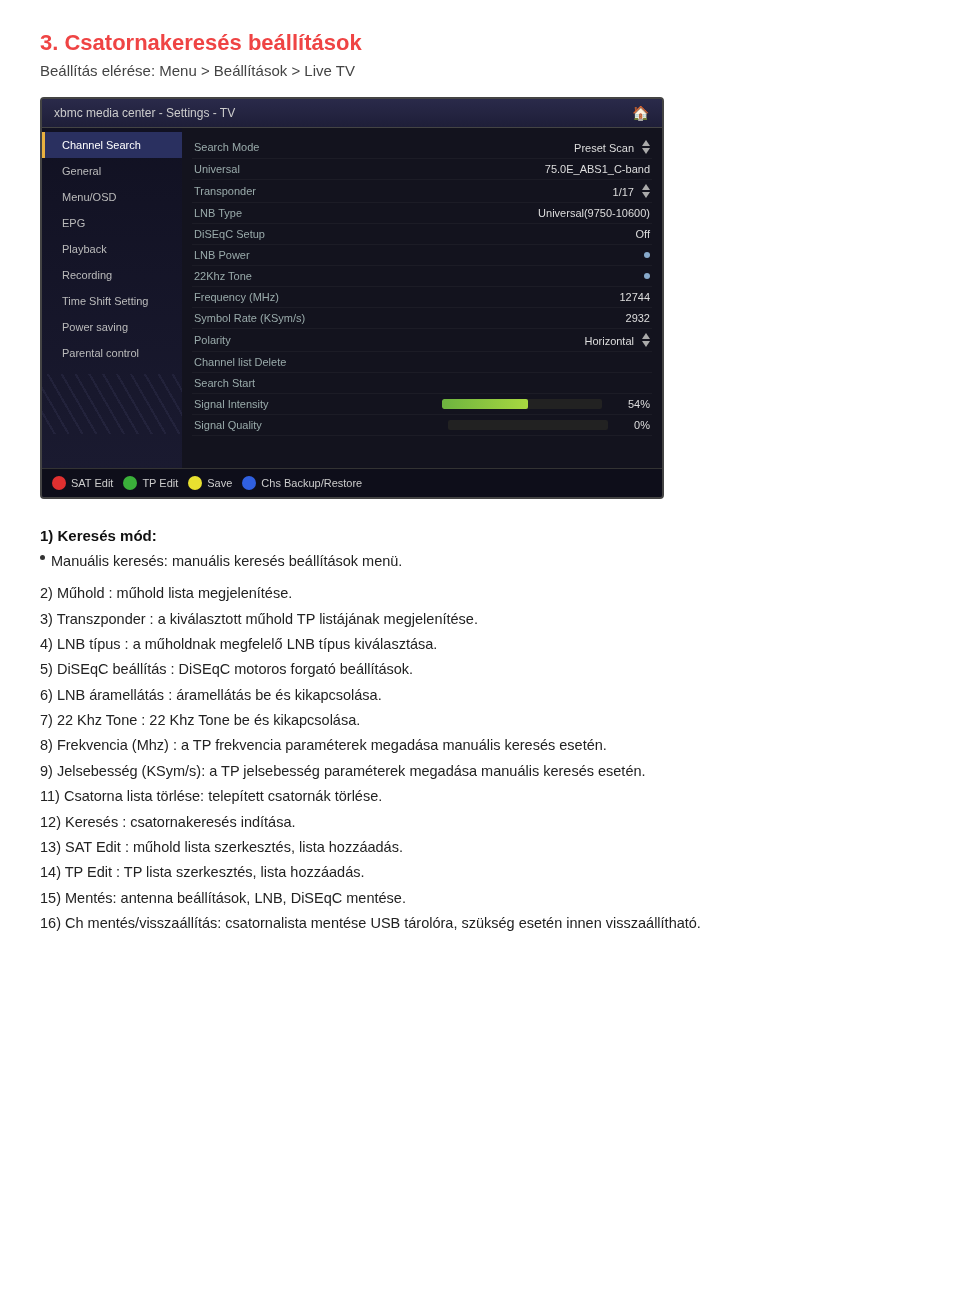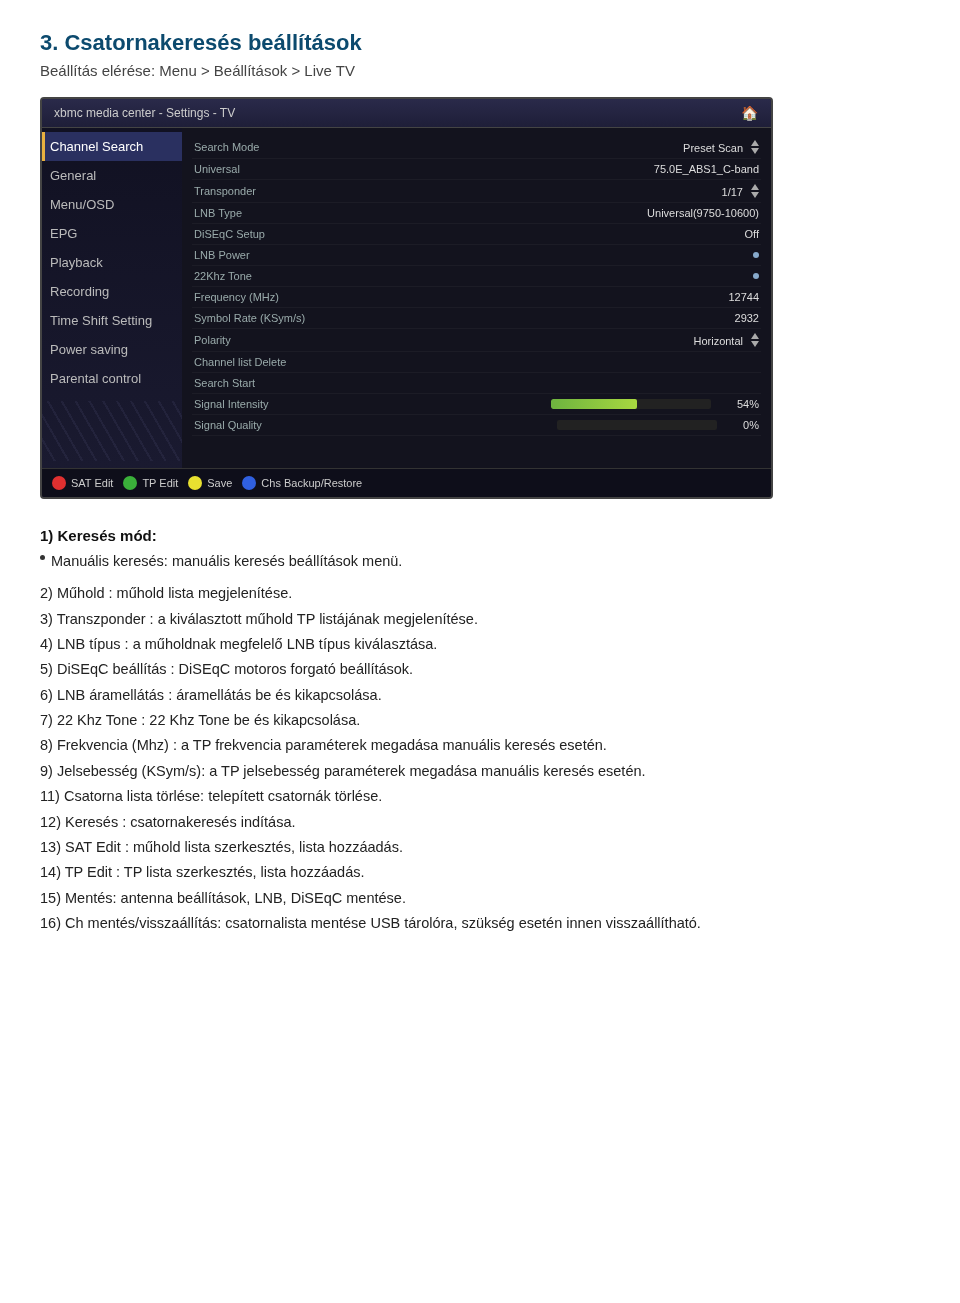--- a/index.html
+++ b/index.html
@@ -8,31 +8,31 @@
       font-size: 15px;
       color: #222;
       background: #fff;
       width: 960px;
       padding: 30px 40px;
     }
     h2 {
       font-size: 22px;
       font-weight: bold;
       margin-bottom: 6px;
-      color: #0c4a6e;
+      color: #ef4444;
     }
     .subtitle {
       font-size: 15px;
       color: #444;
       margin-bottom: 18px;
     }
 
     
     .tv-screenshot {
-      width: 733px;
+      width: 624px;
       background: #1a1a2e;
       border: 2px solid #444;
       border-radius: 4px;
       margin-bottom: 28px;
       overflow: hidden;
       position: relative;
     }
     .tv-header {
       background: linear-gradient(to bottom, #2a2a4a, #1e1e38);
       padding: 6px 12px;
@@ -55,22 +55,22 @@
     }
 
     
     .tv-sidebar {
       width: 140px;
       background: linear-gradient(to bottom, #111122, #1a1a30);
       padding: 4px 0;
       flex-shrink: 0;
     }
     .tv-sidebar-item {
-      padding: 7px 8px;
-      font-size: 13px;
+      padding: 7px 20px;
+      font-size: 11px;
       color: #bbb;
       cursor: pointer;
       position: relative;
     }
     .tv-sidebar-item.active {
       background: #2a3060;
       color: #fff;
     }
     .tv-sidebar-item.active::before {
       content: '';

